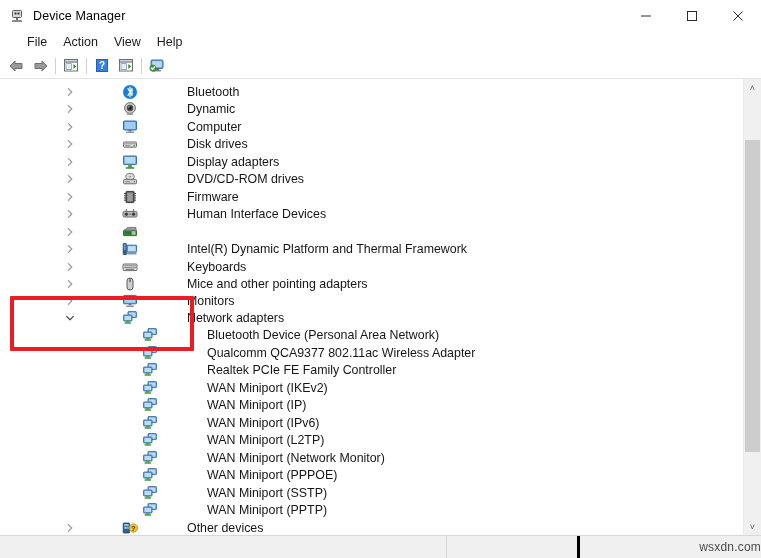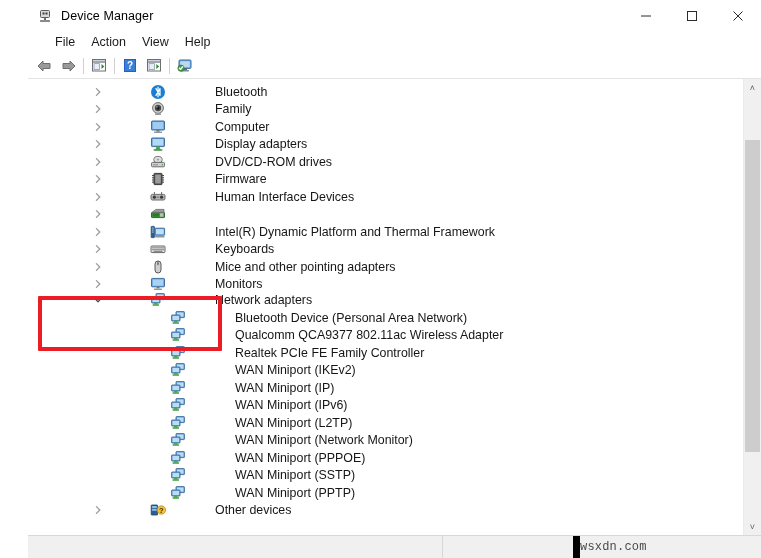--- a/index.html
+++ b/index.html
@@ -8,21 +8,21 @@
   }
   body {
     width: 761px; height: 558px;
     font-family: "Liberation Sans", sans-serif;
     overflow: hidden;
     position: relative;
   }
   .window {
     position: absolute; inset: 0;
     background: #ffffff;
-    display: flex; flex-direction: column; margin-left: 28px;
+    display: flex; flex-direction: column;
   }
 
   
   .titlebar {
     height: 31px; min-height: 31px;
     background: #ffffff;
     display: flex; align-items: center;
     position: relative;
   }
   .title-icon {
@@ -144,22 +144,22 @@
     height: 22px; min-height: 22px;
     background: #f0f0f0;
     display: flex;
     align-items: stretch;
     position: relative;
   }
   .sb-pane-main { flex: 1; }
   .sb-pane-2 { width: 130px; border-left: 1px solid #d7d7d7; }
   .sb-pane-3 {
     width: 181px;
-    border-left: 7px solid #000000;
-    display: flex; align-items: center; justify-content: flex-start; font-family: Liberation Mono, monospace;
+    border-left: 3px solid #000000;
+    display: flex; align-items: center; justify-content: flex-end;
   }
   .watermark {
     font-size: 12px;
     color: #4a4a4a;
     letter-spacing: .2px;
   }
 
   
   .redbox {
     position: absolute;
@@ -291,38 +291,55 @@
           </div>
           <div class="ico">
             <svg width="16" height="16" viewBox="0 0 16 16">
               <circle cx="8" cy="7" r="5.4" fill="#cfcfcf" stroke="#6a6a6a" stroke-width="1"></circle>
               <circle cx="8" cy="7" r="3.2" fill="#4b4b4b"></circle>
               <circle cx="8" cy="7" r="1.5" fill="#1b1b1b"></circle>
               <circle cx="6.9" cy="5.9" r=".6" fill="#dedede"></circle>
               <rect x="5" y="12.3" width="6" height="1.6" rx=".5" fill="#9a9a9a"></rect>
             </svg>
           </div>
-          <span class="lbl">Family</span>
+          <span class="lbl">Dynamic</span>
         </div>
         <div class="row">
           <div style="width: 18px; flex: 0 0 auto;"></div>
           <div class="chev">
             <svg width="10" height="10" viewBox="0 0 10 10">
               <path d="M3.4 1.6 L6.8 5 L3.4 8.4" fill="none" stroke="#9a9a9a" stroke-width="1.25" stroke-linecap="round" stroke-linejoin="round"></path>
             </svg>
           </div>
           <div class="ico">
             <svg width="16" height="16" viewBox="0 0 16 16">
               <rect x="1.5" y="2" width="13" height="9" rx=".8" fill="#5b9bd5" stroke="#3f6f9e" stroke-width="1"></rect>
               <rect x="2.6" y="3" width="10.8" height="7" fill="#9fccf0"></rect>
               <rect x="6.5" y="11" width="3" height="1.8" fill="#6d7a88"></rect>
               <rect x="4" y="12.6" width="8" height="1.5" rx=".5" fill="#8b98a6"></rect>
             </svg>
           </div>
           <span class="lbl">Computer</span>
+        </div>
+        <div class="row">
+          <div style="width: 18px; flex: 0 0 auto;"></div>
+          <div class="chev">
+            <svg width="10" height="10" viewBox="0 0 10 10">
+              <path d="M3.4 1.6 L6.8 5 L3.4 8.4" fill="none" stroke="#9a9a9a" stroke-width="1.25" stroke-linecap="round" stroke-linejoin="round"></path>
+            </svg>
+          </div>
+          <div class="ico">
+            <svg width="16" height="16" viewBox="0 0 16 16">
+              <rect x="1.5" y="6" width="13" height="5.2" rx="1" fill="#d6d6d6" stroke="#6c6c6c" stroke-width="1"></rect>
+              <rect x="1.5" y="6" width="13" height="2.2" rx="1" fill="#a9a9a9"></rect>
+              <circle cx="12.3" cy="9.6" r=".75" fill="#4aa54a"></circle>
+              <rect x="3" y="9.1" width="5" height="1" fill="#8f8f8f"></rect>
+            </svg>
+          </div>
+          <span class="lbl">Disk drives</span>
         </div>
         <div class="row">
           <div style="width: 18px; flex: 0 0 auto;"></div>
           <div class="chev">
             <svg width="10" height="10" viewBox="0 0 10 10">
               <path d="M3.4 1.6 L6.8 5 L3.4 8.4" fill="none" stroke="#9a9a9a" stroke-width="1.25" stroke-linecap="round" stroke-linejoin="round"></path>
             </svg>
           </div>
           <div class="ico">
             <svg width="16" height="16" viewBox="0 0 16 16">

